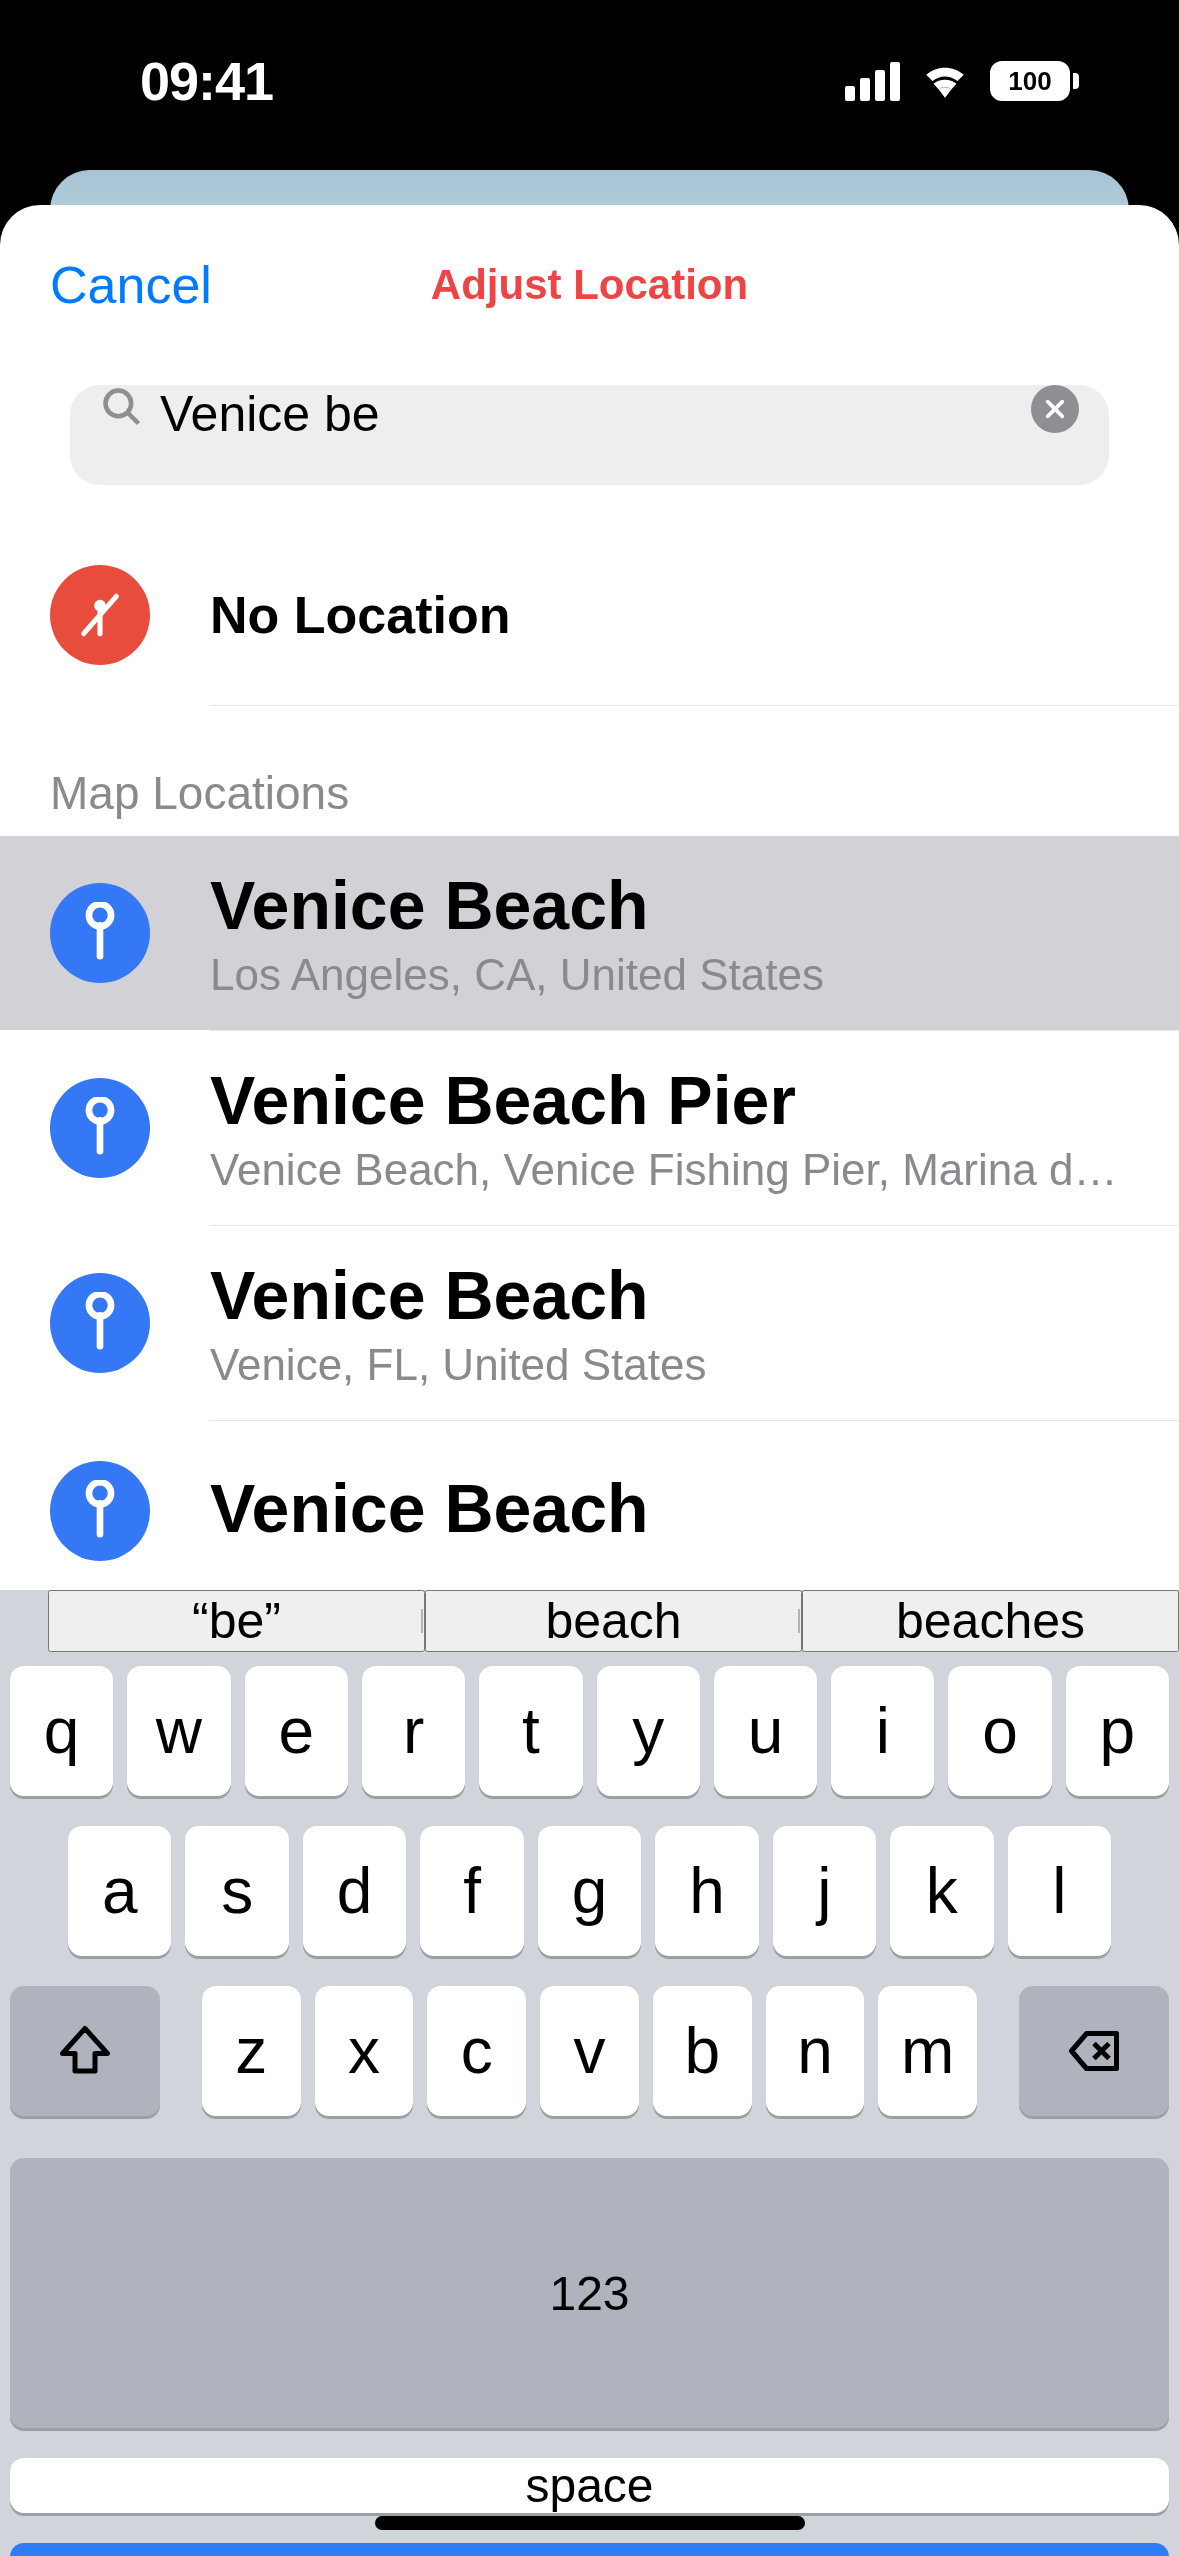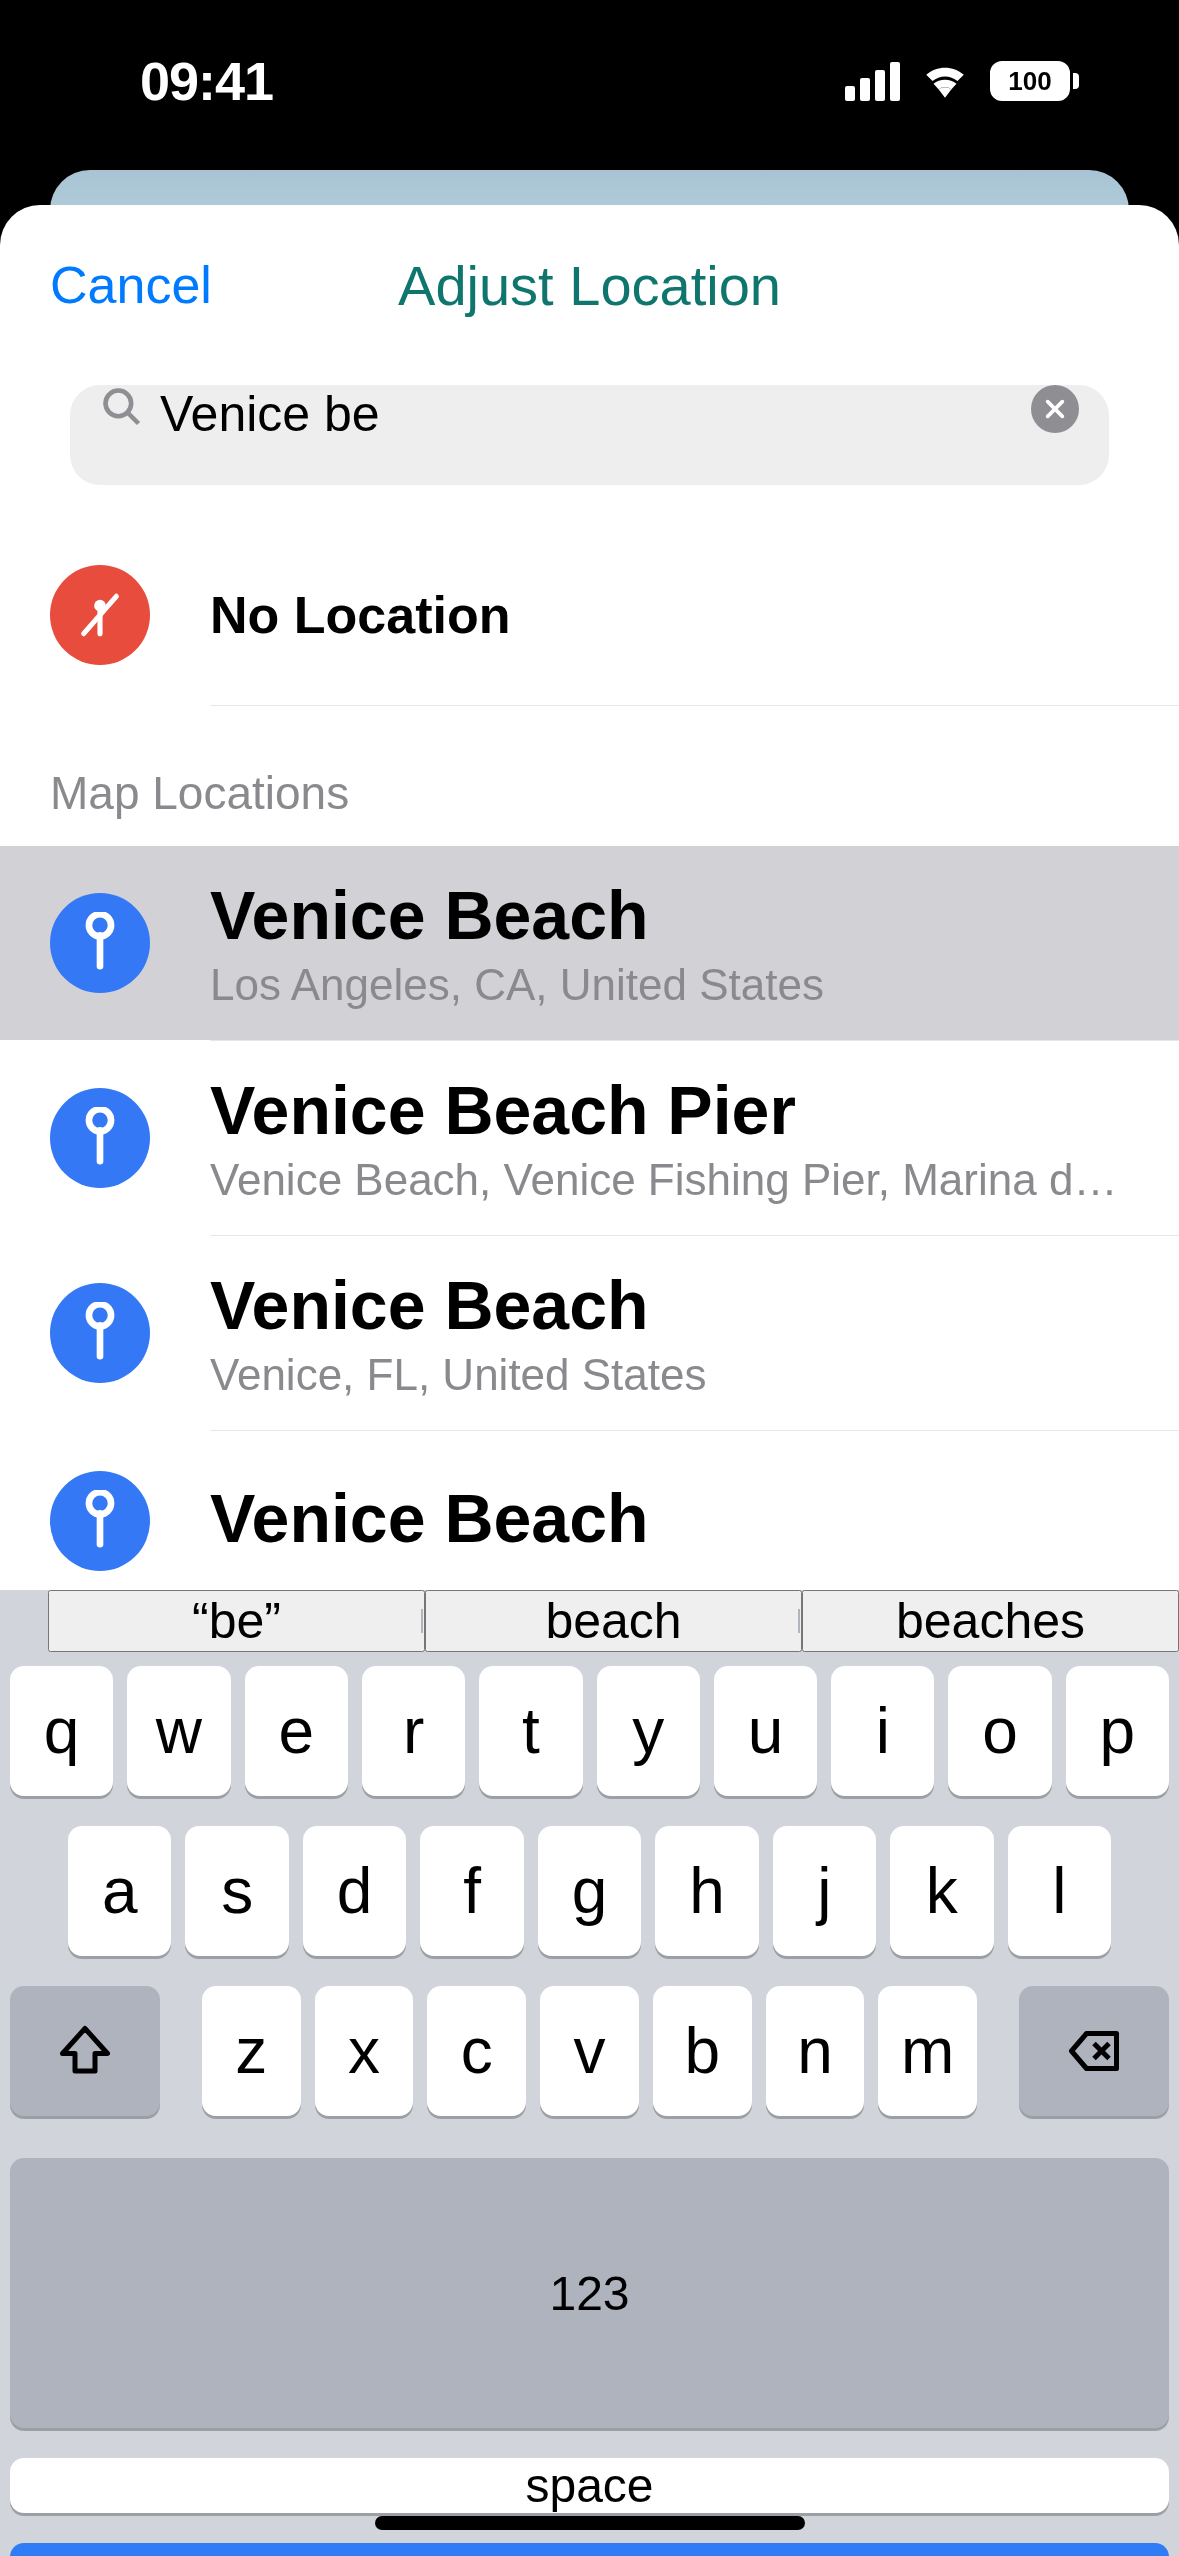--- a/index.html
+++ b/index.html
@@ -19,39 +19,39 @@
 .battery-cap { width:6px; height:16px; background:#fff; border-radius:0 4px 4px 0; margin-left:3px; }
 
 .bg-photo { position:absolute; top:170px; left:50px; right:50px; height:200px; border-radius:40px 40px 0 0; overflow:hidden; background:linear-gradient(to bottom,#A8C4D4 0%,#B8D0DC 40%,#7A8B7A 100%); }
 .palm { position:absolute; bottom:0; width:4px; background:#2a3a2a; }
 .palm::after{content:"";position:absolute;top:-30px;left:-20px;width:44px;height:40px;background:radial-gradient(ellipse,#3a5a3a 0%,transparent 70%);}
 
 .sheet { position:absolute; top:205px; left:0; right:0; bottom:0; background:#fff; border-radius:40px 40px 0 0; display:flex; flex-direction:column; overflow:hidden; }
 
 .sheet-header { position:relative; height:160px; display:flex; align-items:center; justify-content:center; }
 .cancel-btn { position:absolute; left:50px; font-size:52px; font-weight:400; color:#007AFF; background:none; border:none; }
-.sheet-title { font-size:56px; font-weight:400; color:#0f766e; }
+.sheet-title { font-size:42px; font-weight:700; color:#ef4444; }
 
 .search-wrap { padding:20px 70px 40px; }
 .search-field { display:flex; align-items:flex-start; background:#EEEEEF; border-radius:30px; height:100px; padding:0 30px; gap:16px; }
 .search-icon svg { width:44px; height:44px; }
 .search-input { flex:1; border:none; background:transparent; font-size:50px; color:#000; outline:none; }
 .clear-btn { width:48px; height:48px; border-radius:50%; background:#8E8E93; display:flex; align-items:center; justify-content:center; border:none; flex-shrink:0; }
 .clear-btn svg { width:22px; height:22px; }
 
 .results { flex:1; overflow:hidden; }
 .no-location-row { display:flex; align-items:center; padding:40px 50px; gap:60px; }
 .icon-circle { width:100px; height:100px; border-radius:50%; display:flex; align-items:center; justify-content:center; flex-shrink:0; }
 .icon-red { background:#E84C3D; }
 .icon-blue { background:#3478F6; }
 .no-loc-text { font-size:52px; font-weight:600; }
 
 .divider-indent { height:1px; background:#E5E5EA; margin-left:210px; }
 
-.section-header { font-size:46px; color:#8A8A8E; padding:60px 50px 26px; font-weight:400; }
+.section-header { font-size:46px; color:#8A8A8E; padding:60px 50px 16px; font-weight:400; }
 
 .location-row { display:flex; align-items:center; padding:30px 50px; gap:60px; min-height:180px; }
 .location-row.selected { background:#D1D1D6; }
 .loc-text { flex:1; min-width:0; }
 .loc-title { font-size:68px; font-weight:600; color:#000; margin-bottom:6px; }
 .loc-sub { font-size:44px; color:#8A8A8E; white-space:nowrap; overflow:hidden; text-overflow:ellipsis; }
 
 
 .keyboard { position:absolute; left:0; right:0; bottom:0; background:#D1D4DA; height:966px; display:flex; flex-direction:column; }
 .suggestion-bar { display:flex; height:140px; align-items:stretch;margin-left:48px; }

